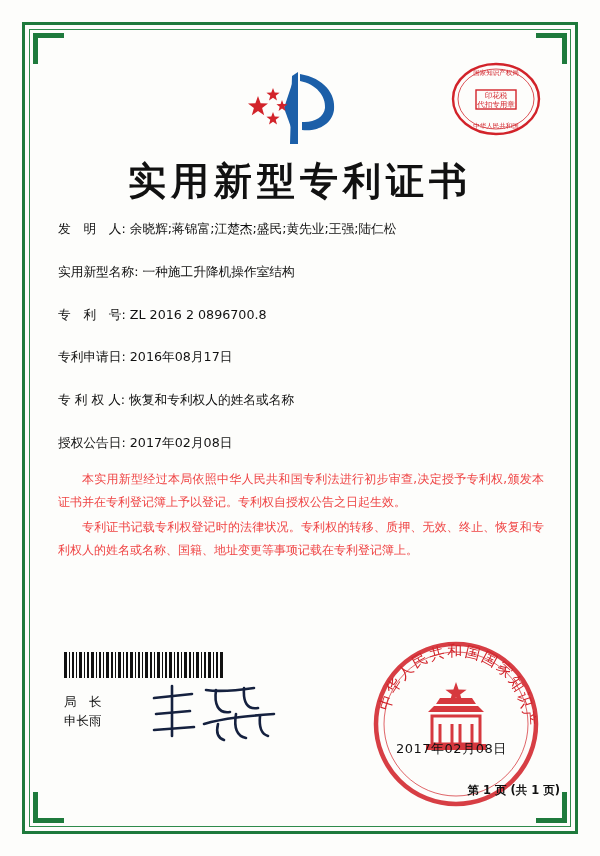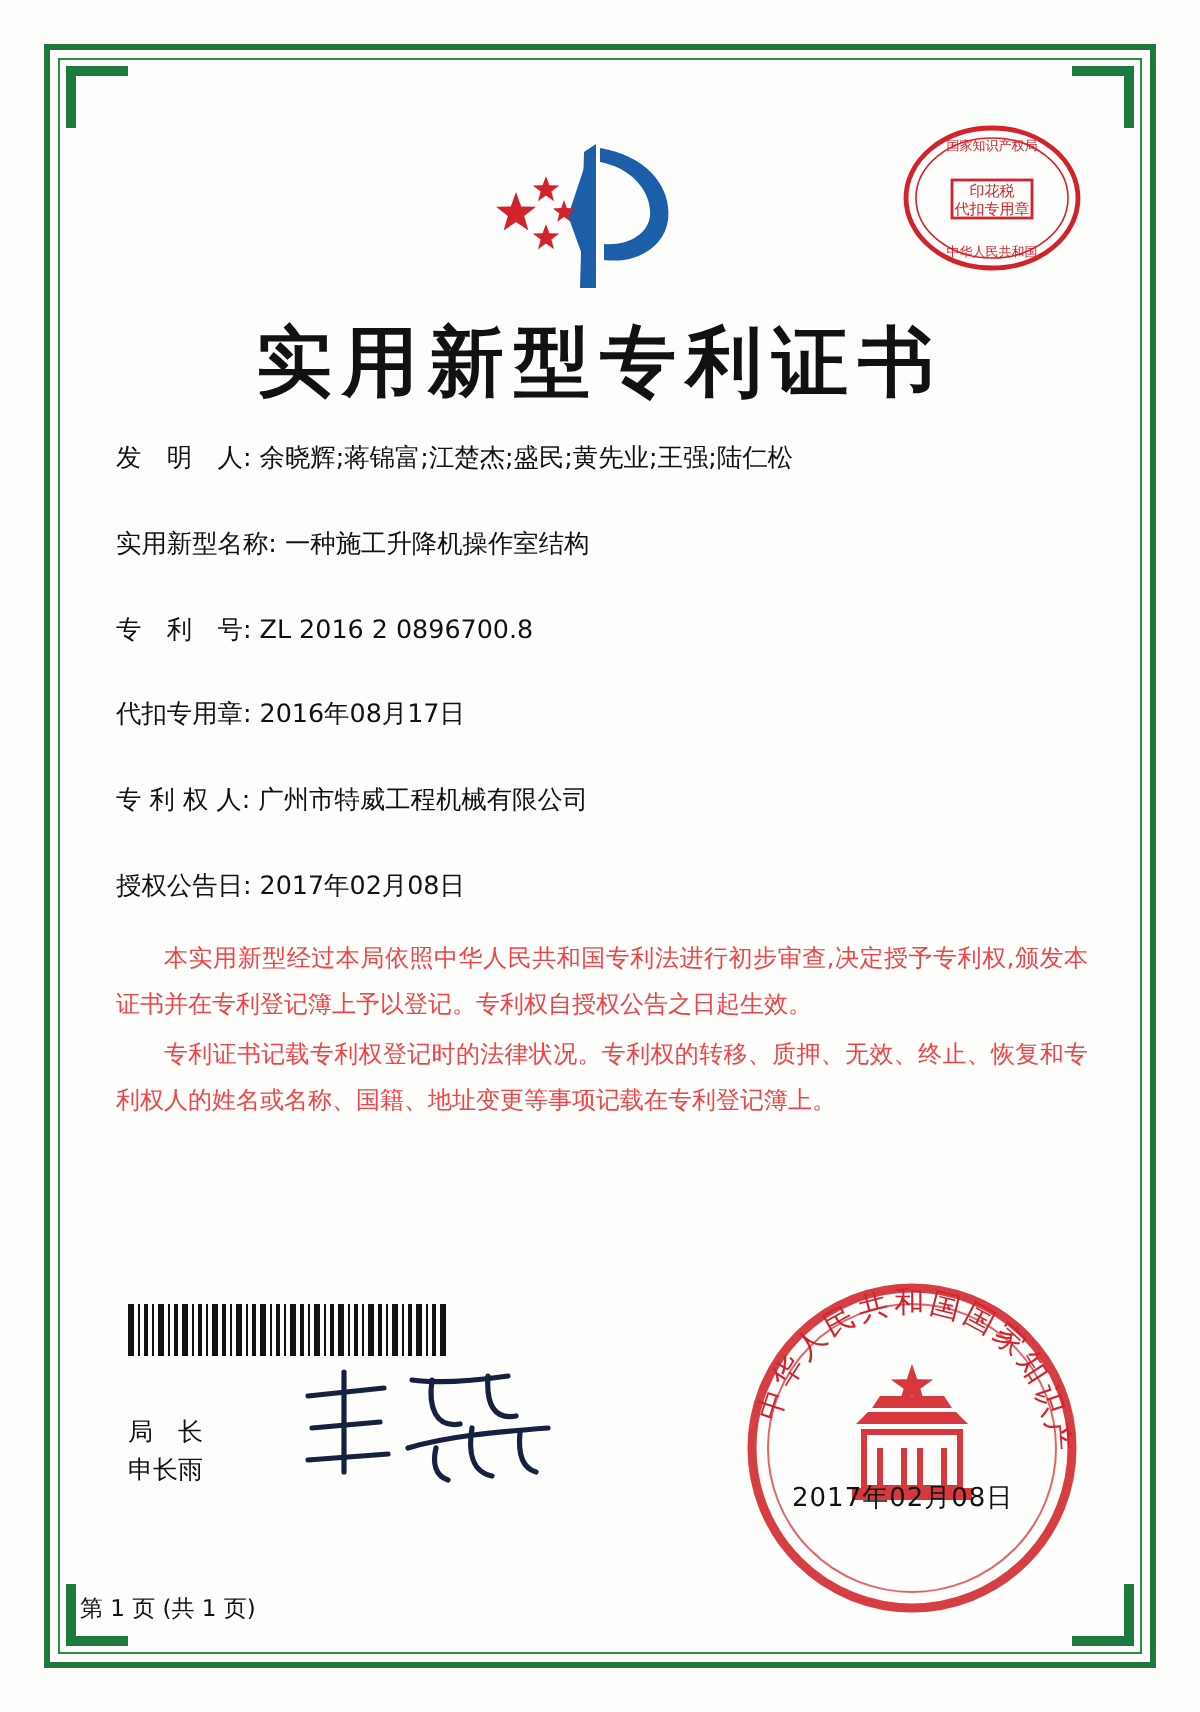--- a/index.html
+++ b/index.html
@@ -147,21 +147,20 @@
   }
 
   .sign-block {
     position: absolute;
     left: 24px;
     top: 652px;
     font-size: 12.5px;
     line-height: 1.55;
     color: #111;
     font-family: "DejaVu Sans", sans-serif;
-    margin-top: 14px;
   }
 
   .signature {
     position: absolute;
     left: 104px;
     top: 640px;
     width: 150px;
     height: 64px;
   }
 
@@ -180,25 +179,26 @@
     font-size: 13px;
     color: #111;
     letter-spacing: 0.5px;
     font-family: "DejaVu Sans", sans-serif;
   }
 
   .page-no {
     position: absolute;
     left: 0;
     right: 0;
-    bottom: 4px;
-    text-align: left;
+    bottom: 18px;
+    text-align: right;
     font-size: 11.5px;
     color: #111;
     font-family: "DejaVu Sans", sans-serif;
+    font-weight: bold;
   }
 </style>
 </head>
 <body>
 
 <div class="page">
 
   <div class="border-outer"></div>
   <div class="border-inner"></div>
   <div class="corner tl"></div>
@@ -244,26 +244,26 @@
       </div>
       <div class="field">
         <span class="lbl">实用新型名称:</span>
         <span class="val">一种施工升降机操作室结构</span>
       </div>
       <div class="field">
         <span class="lbl">专　利　号:</span>
         <span class="val">ZL 2016 2 0896700.8</span>
       </div>
       <div class="field">
-        <span class="lbl">代扣专用章:</span>
+        <span class="lbl">专利申请日:</span>
         <span class="val">2016年08月17日</span>
       </div>
       <div class="field">
         <span class="lbl">专 利 权 人:</span>
-        <span class="val">广州市特威工程机械有限公司</span>
+        <span class="val">恢复和专利权人的姓名或名称</span>
       </div>
       <div class="field">
         <span class="lbl">授权公告日:</span>
         <span class="val">2017年02月08日</span>
       </div>
     </div>
 
     <div class="paras">
       <div class="para">本实用新型经过本局依照中华人民共和国专利法进行初步审查,决定授予专利权,颁发本证书并在专利登记簿上予以登记。专利权自授权公告之日起生效。</div>
       <div class="para">专利证书记载专利权登记时的法律状况。专利权的转移、质押、无效、终止、恢复和专利权人的姓名或名称、国籍、地址变更等事项记载在专利登记簿上。</div>

